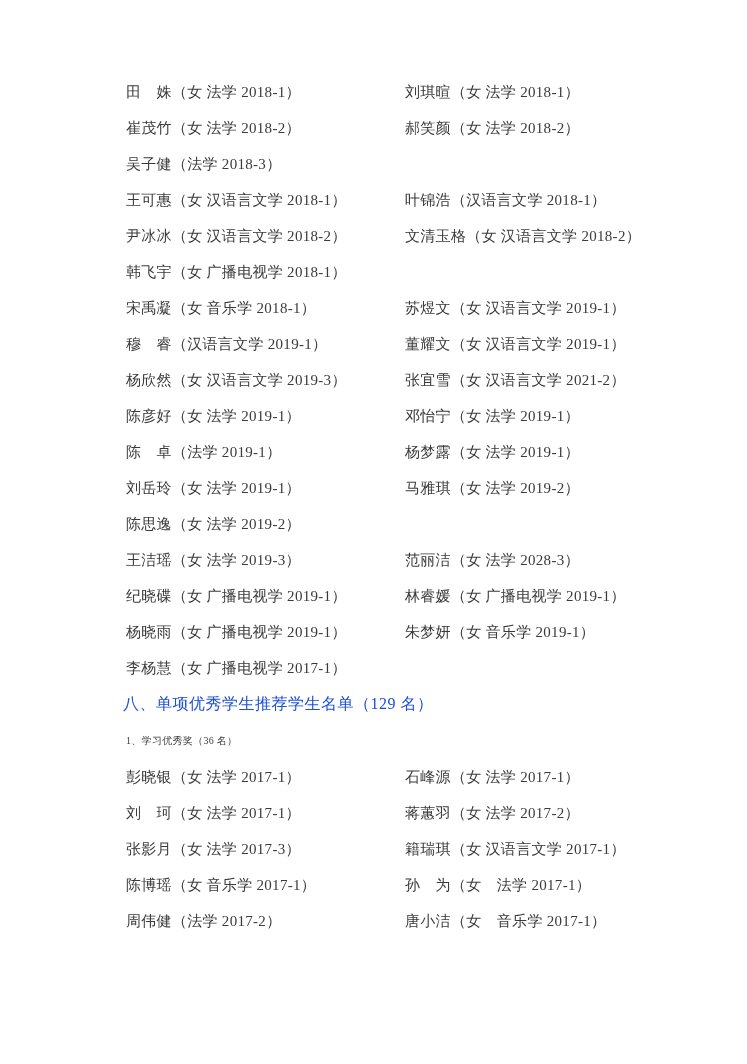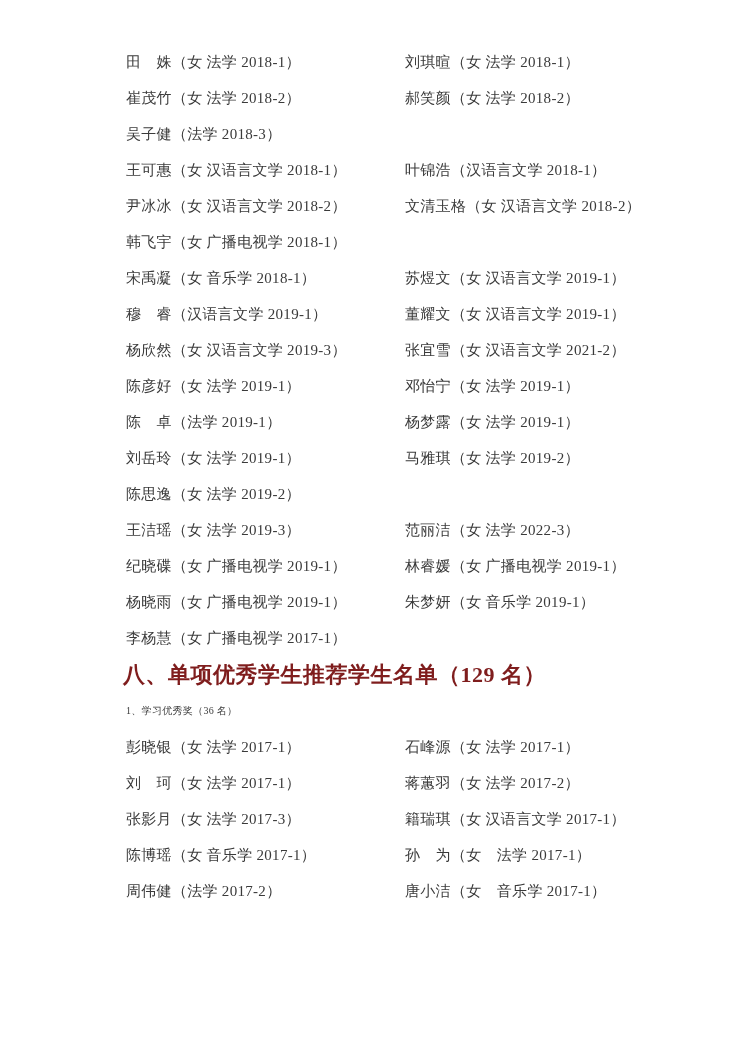--- a/index.html
+++ b/index.html
@@ -10,21 +10,21 @@
   .page {
     position: relative;
     width: 747px;
     height: 1064px;
     background: #ffffff;
     overflow: hidden;
     font-family: "Liberation Serif", "DejaVu Serif", serif;
     color: #3a3a3a;
   }
   .content {
-    padding: 44px 28px 0 126px;
+    padding: 74px 28px 0 126px;
     box-sizing: border-box;
   }
   .row {
     height: 36px;
     display: flex;
     align-items: center;
     font-size: 15px;
     letter-spacing: 0.3px;
     white-space: nowrap;
   }
@@ -33,24 +33,24 @@
     width: 279px;
   }
   .cell.right {
     flex: 1;
   }
   .section-heading {
     height: 37px;
     display: flex;
     align-items: center;
     margin: 0 0 0 -3px;
-    font-size: 22px;
-    font-weight: bold;
+    font-size: 16px;
+    font-weight: normal;
     letter-spacing: 0.5px;
-    color: #7f1d1d;
+    color: #1d4ed8;
     white-space: nowrap;
   }
   .sub-heading {
     height: 36px;
     display: flex;
     align-items: center;
     font-size: 10px;
     letter-spacing: 0.3px;
     white-space: nowrap;
   }
@@ -106,21 +106,21 @@
         </div>
         <div class="row">
           <span class="cell left">刘岳玲（女 法学 2019-1）</span>
           <span class="cell right">马雅琪（女 法学 2019-2）</span>
         </div>
         <div class="row">
           <span class="cell right">陈思逸（女 法学 2019-2）</span>
         </div>
         <div class="row">
           <span class="cell left">王洁瑶（女 法学 2019-3）</span>
-          <span class="cell right">范丽洁（女 法学 2022-3）</span>
+          <span class="cell right">范丽洁（女 法学 2028-3）</span>
         </div>
         <div class="row">
           <span class="cell left">纪晓碟（女 广播电视学 2019-1）</span>
           <span class="cell right">林睿媛（女 广播电视学 2019-1）</span>
         </div>
         <div class="row">
           <span class="cell left">杨晓雨（女 广播电视学 2019-1）</span>
           <span class="cell right">朱梦妍（女 音乐学 2019-1）</span>
         </div>
         <div class="row">

